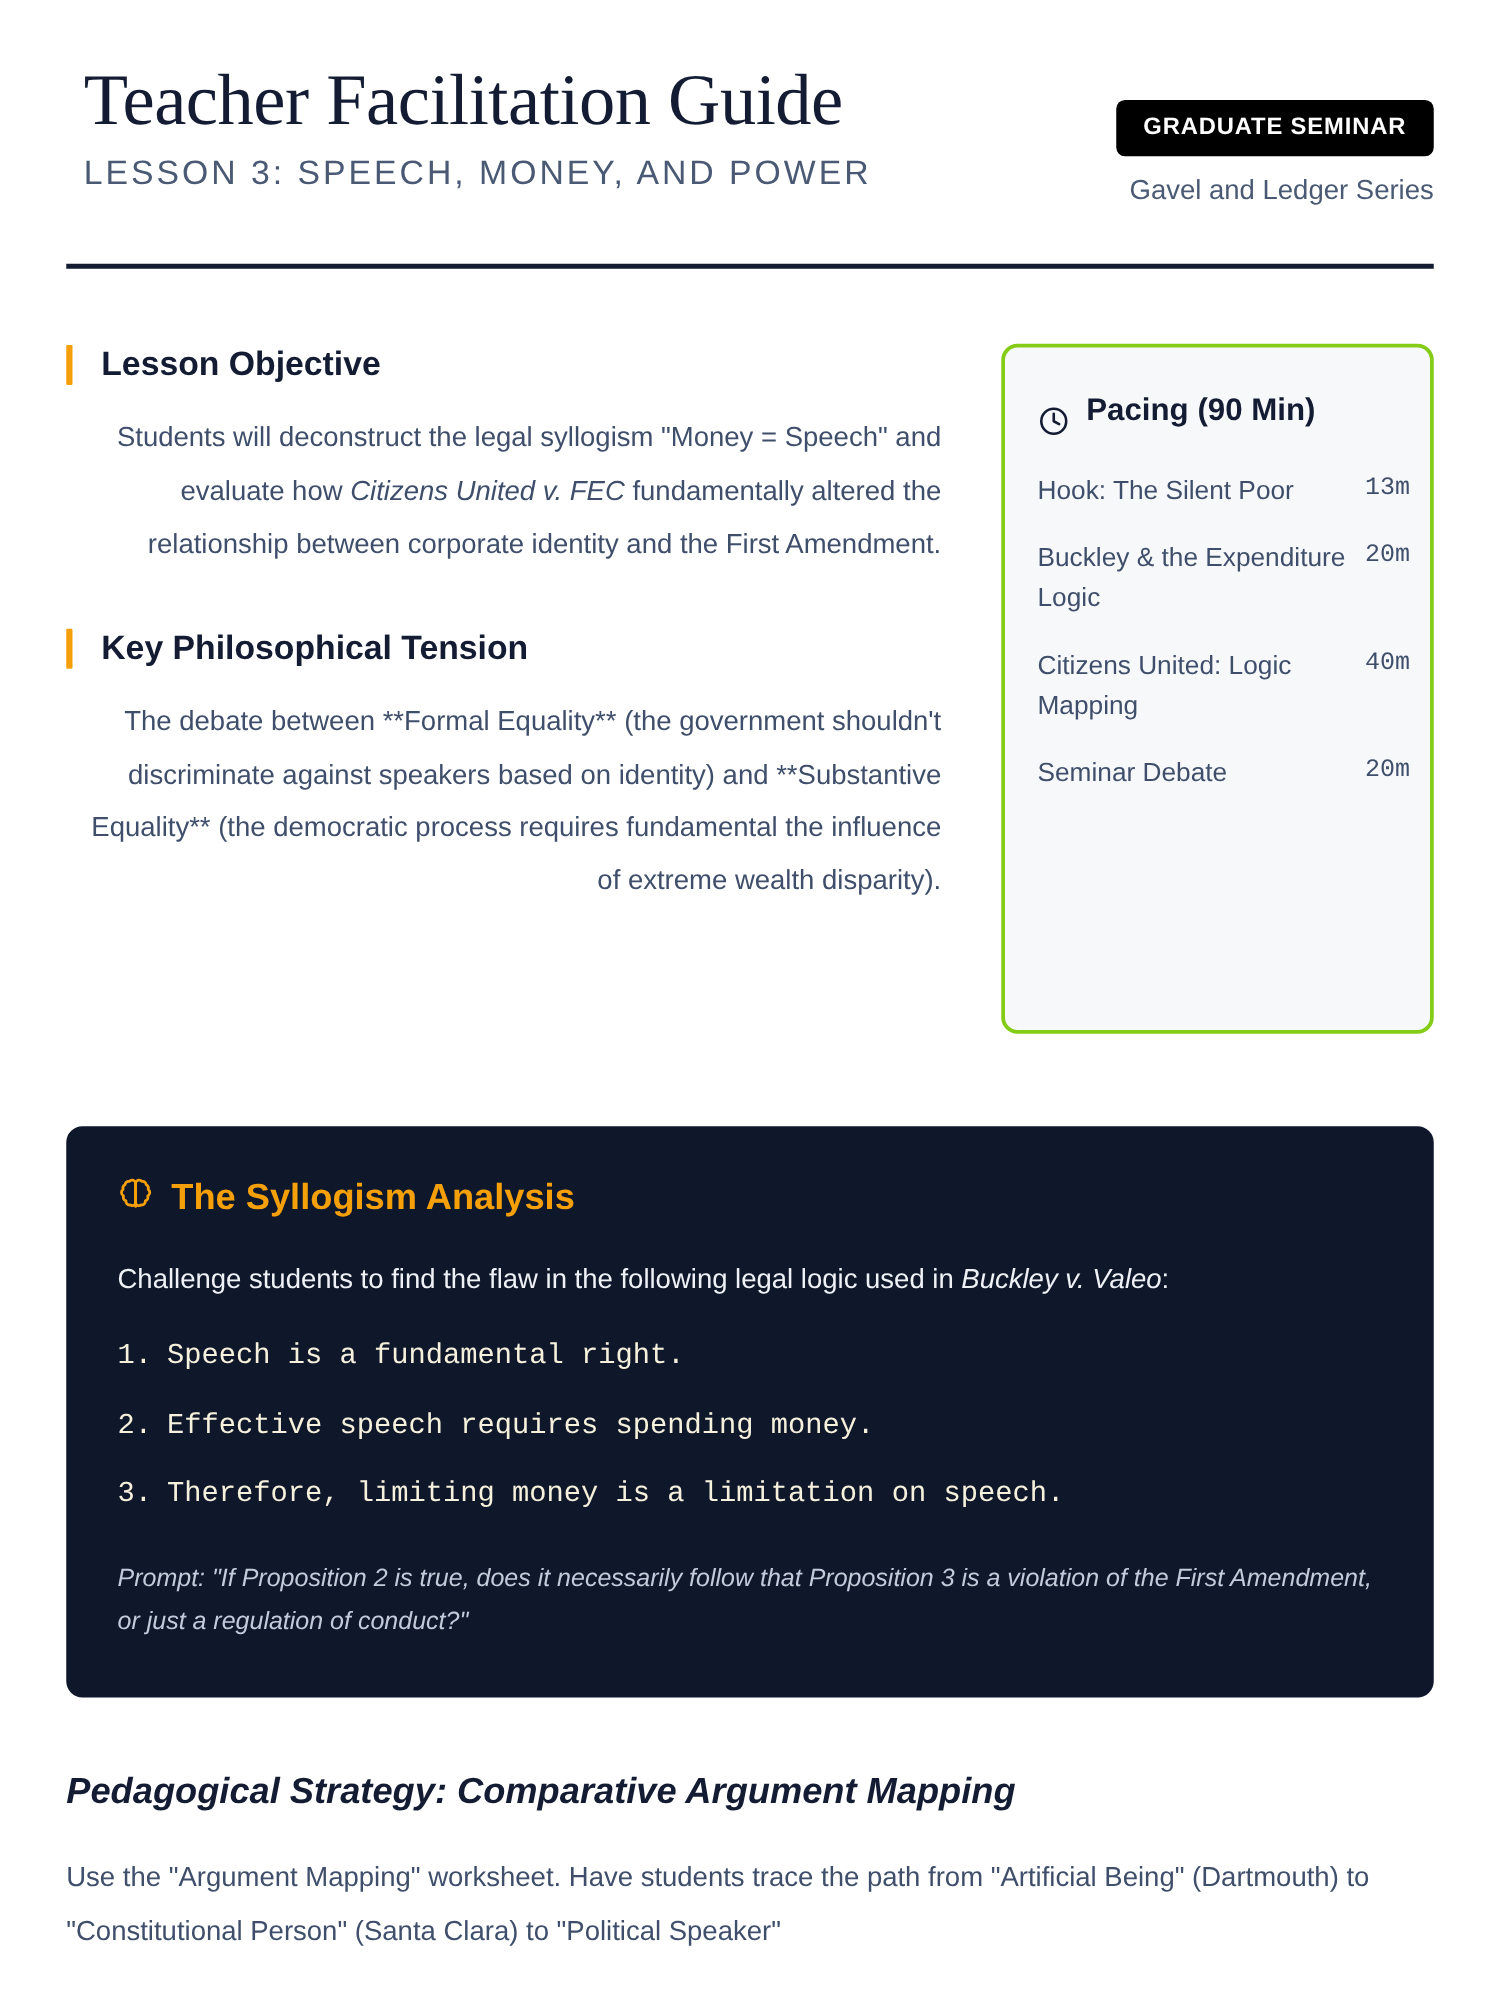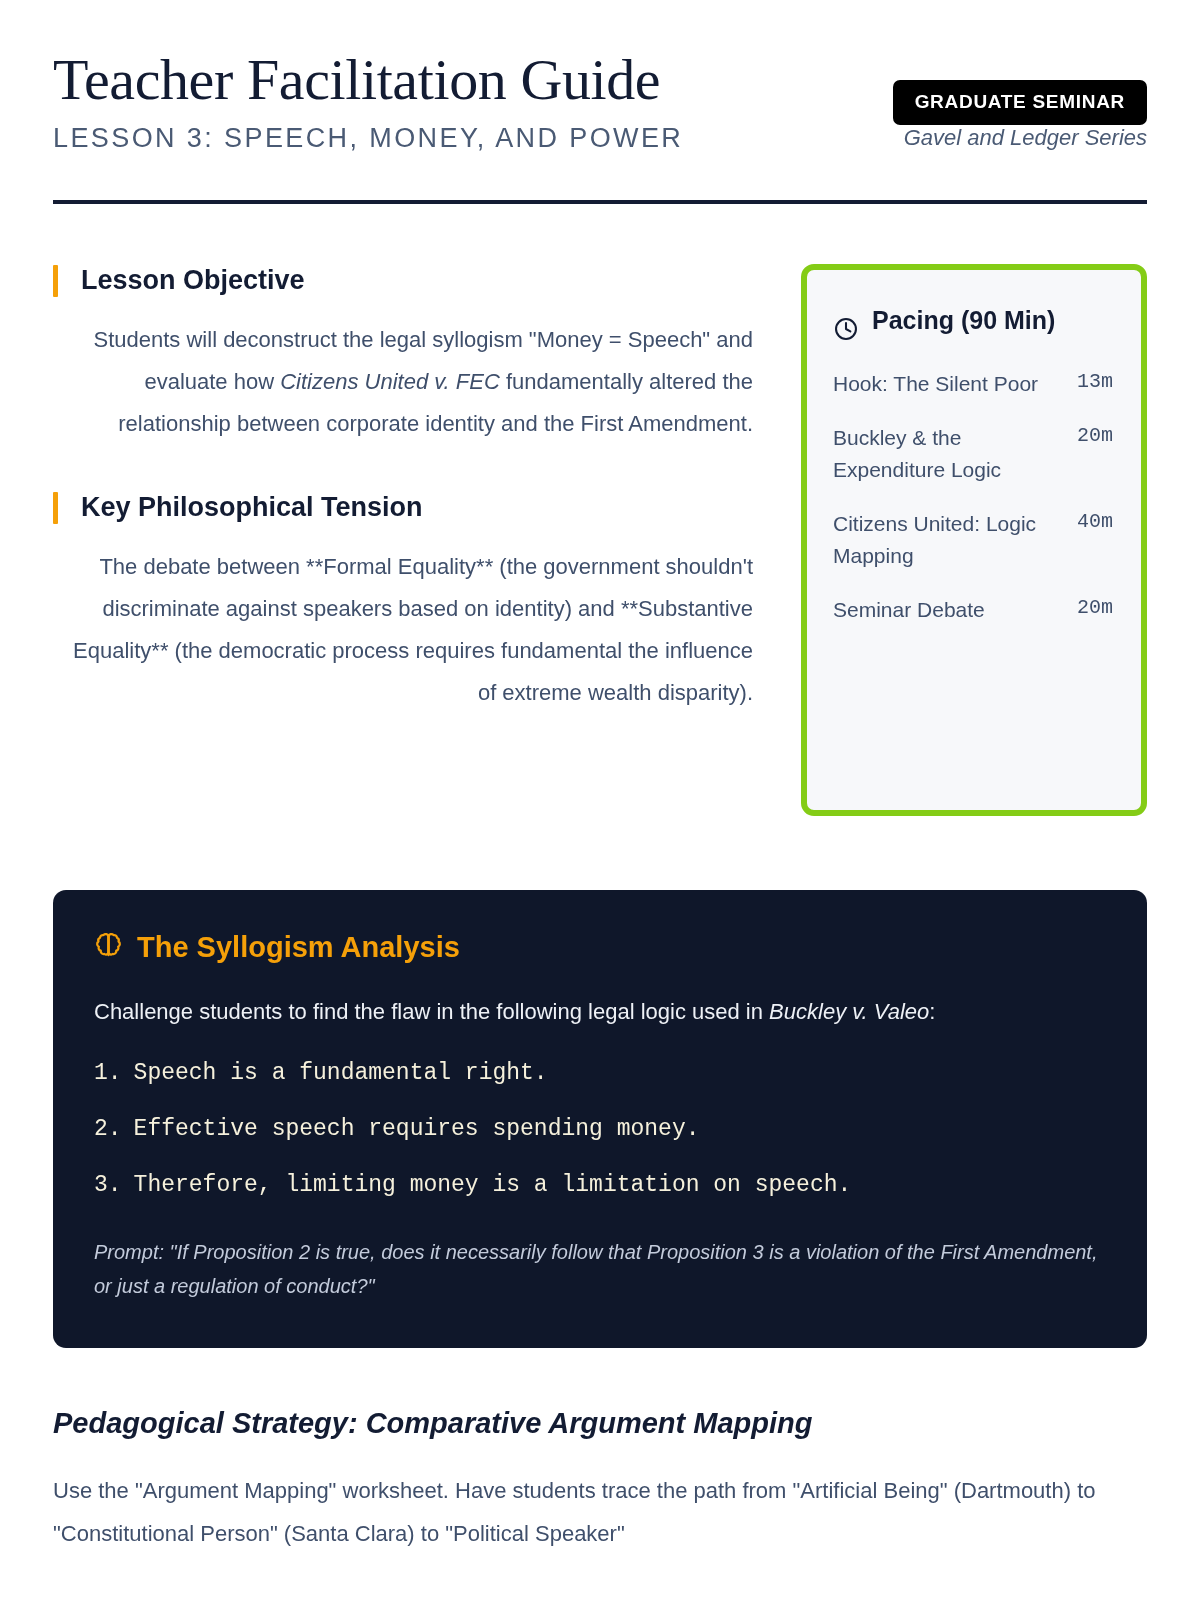--- a/index.html
+++ b/index.html
@@ -25,21 +25,21 @@
   }
 
   
   .header {
     display: flex;
     justify-content: space-between;
     align-items: flex-start;
     width: 1094px;
   }
 
-  .header-left { padding-top: 4px; }
+  .header-left { padding-top: 4px; margin-left: 14px; }
 
   .doc-title {
     font-family: "Liberation Serif", serif;
     font-size: 58px;
     line-height: 1.02;
     font-weight: 400;
     color: #131c33;
     letter-spacing: -0.4px;
     white-space: nowrap;
   }
@@ -65,22 +65,22 @@
     color: #ffffff;
     font-size: 19px;
     font-weight: bold;
     letter-spacing: 0.7px;
     padding: 11px 22px 12px 22px;
     border-radius: 7px;
     white-space: nowrap;
   }
 
   .series {
+    margin-top: 14px;
     font-size: 22px;
-    font-style: italic;
     color: #4a5a74;
     white-space: nowrap;
   }
 
   .header-rule {
     margin-top: 46px;
     width: 1094px;
     height: 4px;
     background: #131c33;
   }
@@ -123,23 +123,23 @@
     color: #3f4f6b;
     text-align: right;
   }
   .sec-body em { font-style: italic; }
 
   .sec-gap { height: 46px; }
 
   
   .pacing-card {
     background: #f7f8fa;
-    border: 6px solid #84cc16;
+    border: 3px solid #84cc16;
     border-radius: 13px;
-    padding: 34px 28px 30px 26px;
+    padding: 34px 16px 30px 26px;
     min-height: 552px;
   }
 
   .pacing-head {
     display: flex;
     align-items: flex-start;
     gap: 13px;
   }
 
   .clock-icon {

